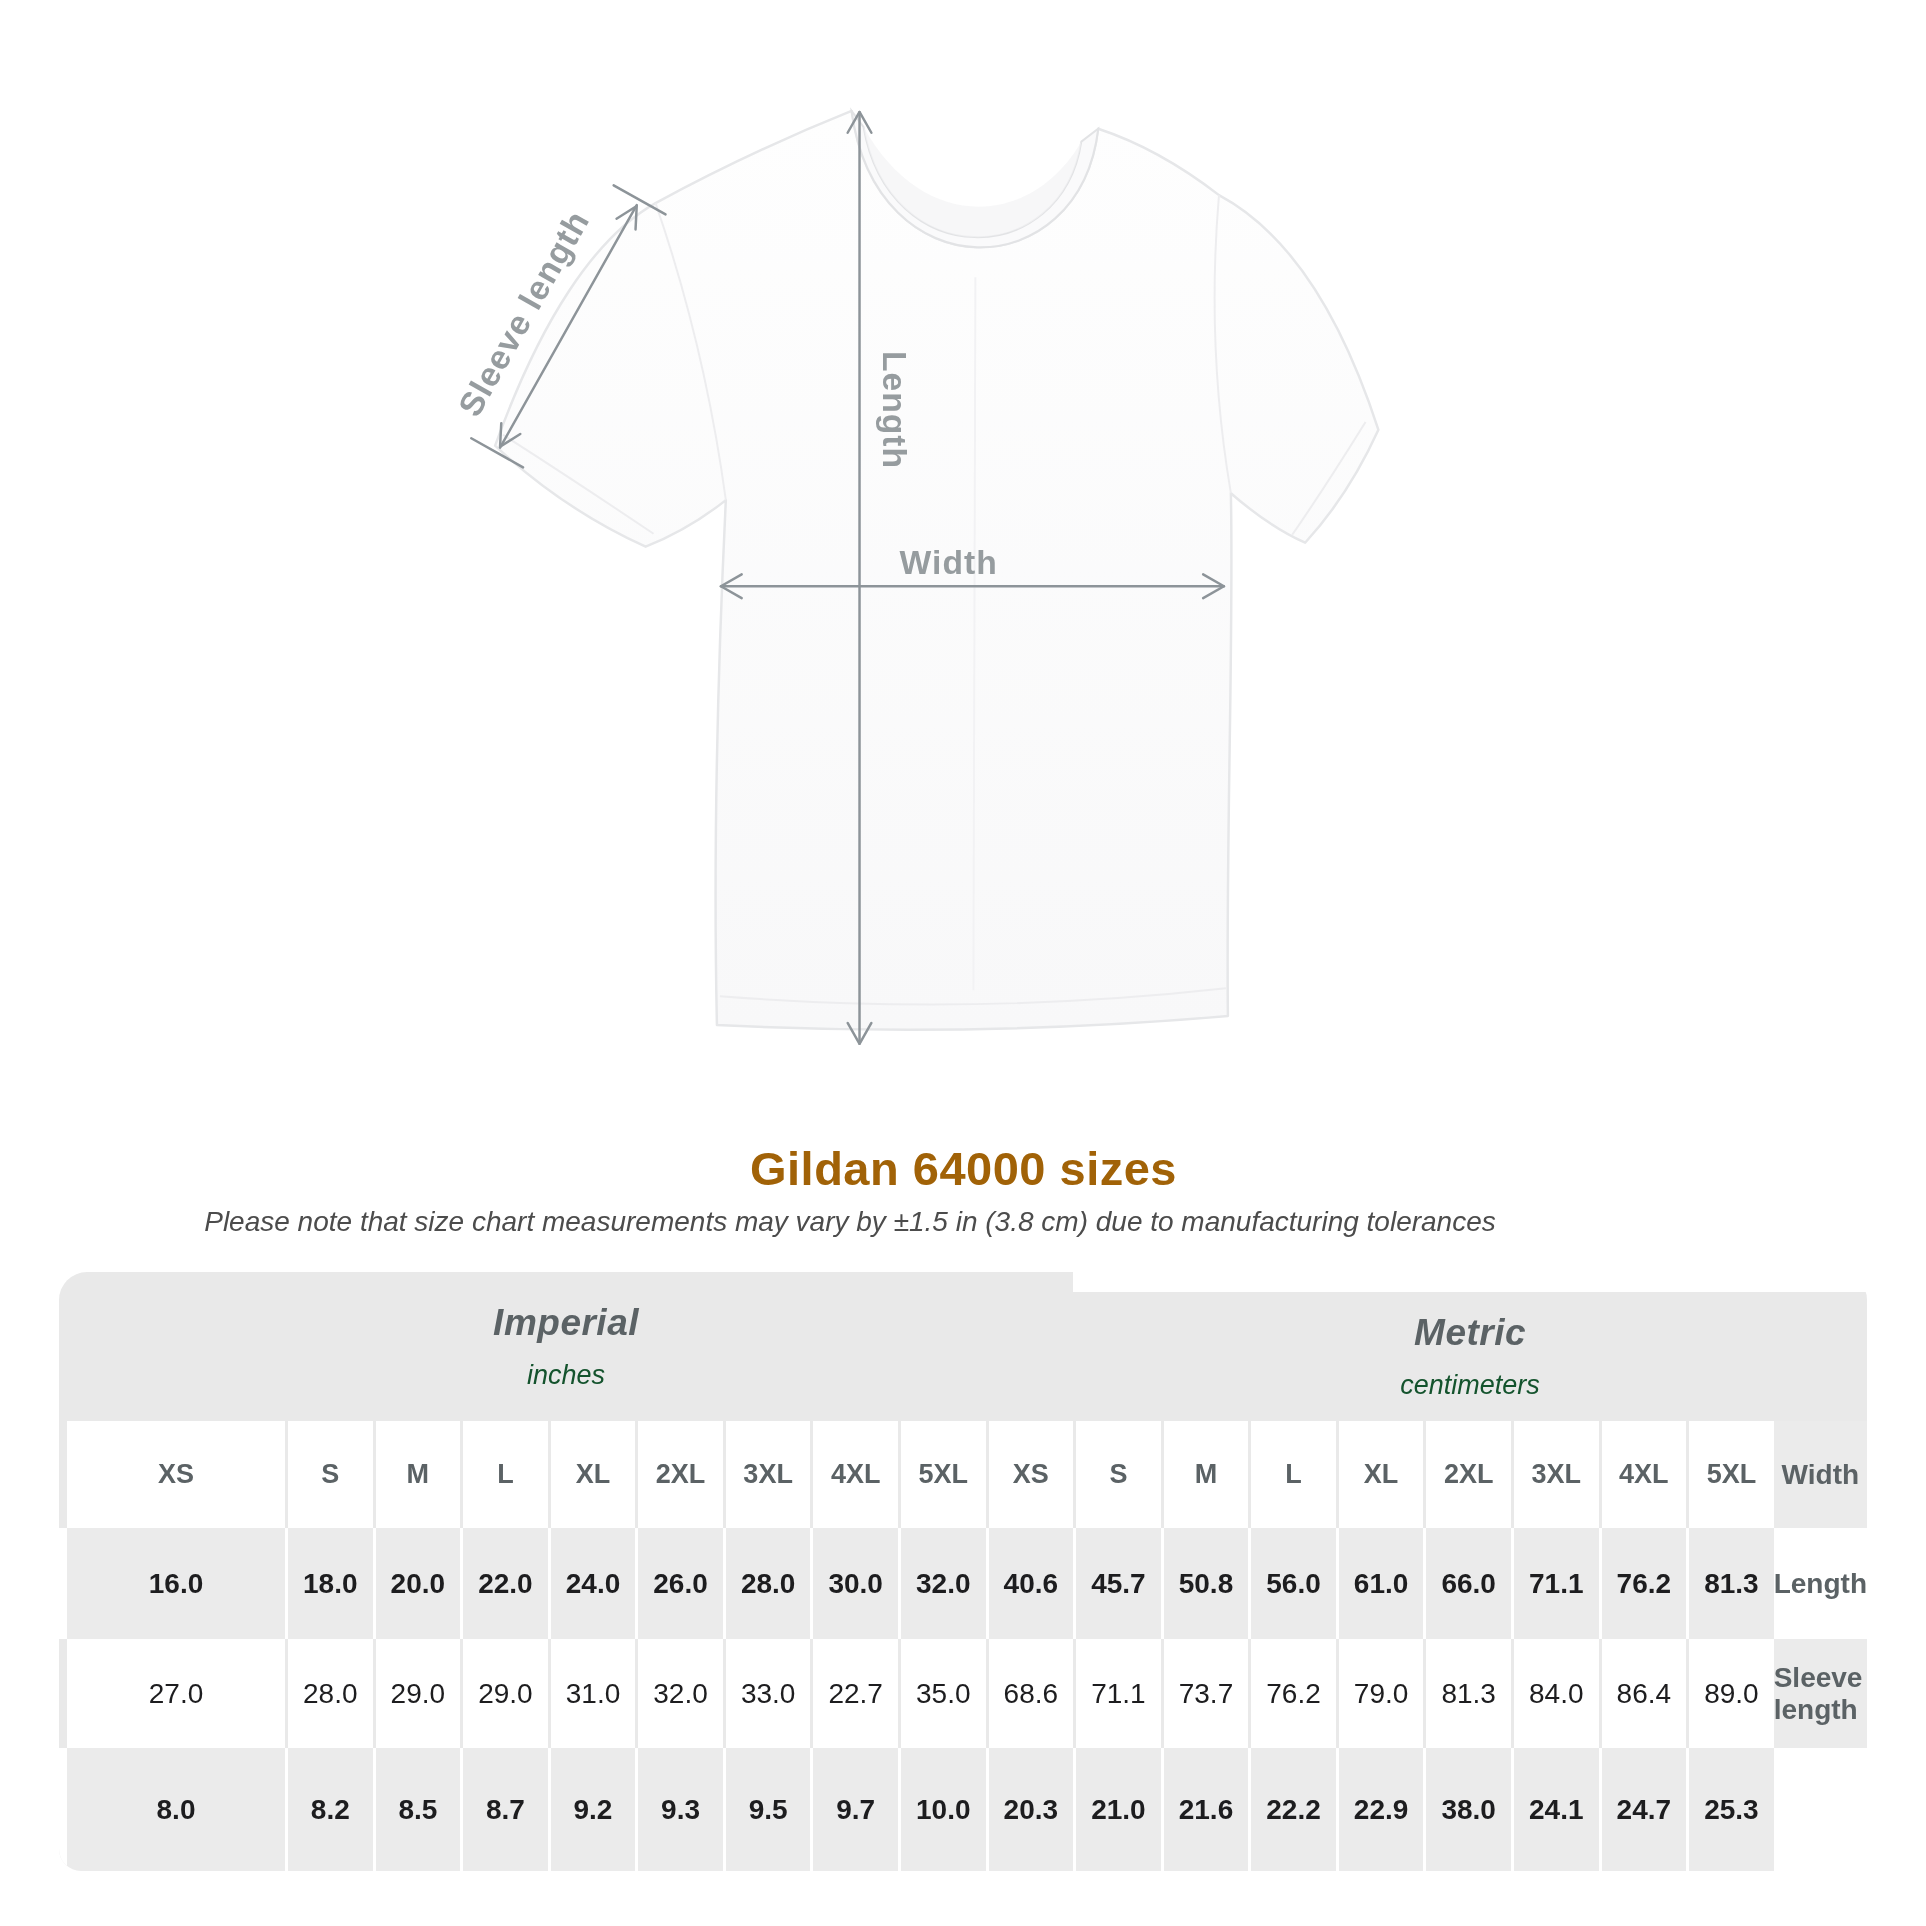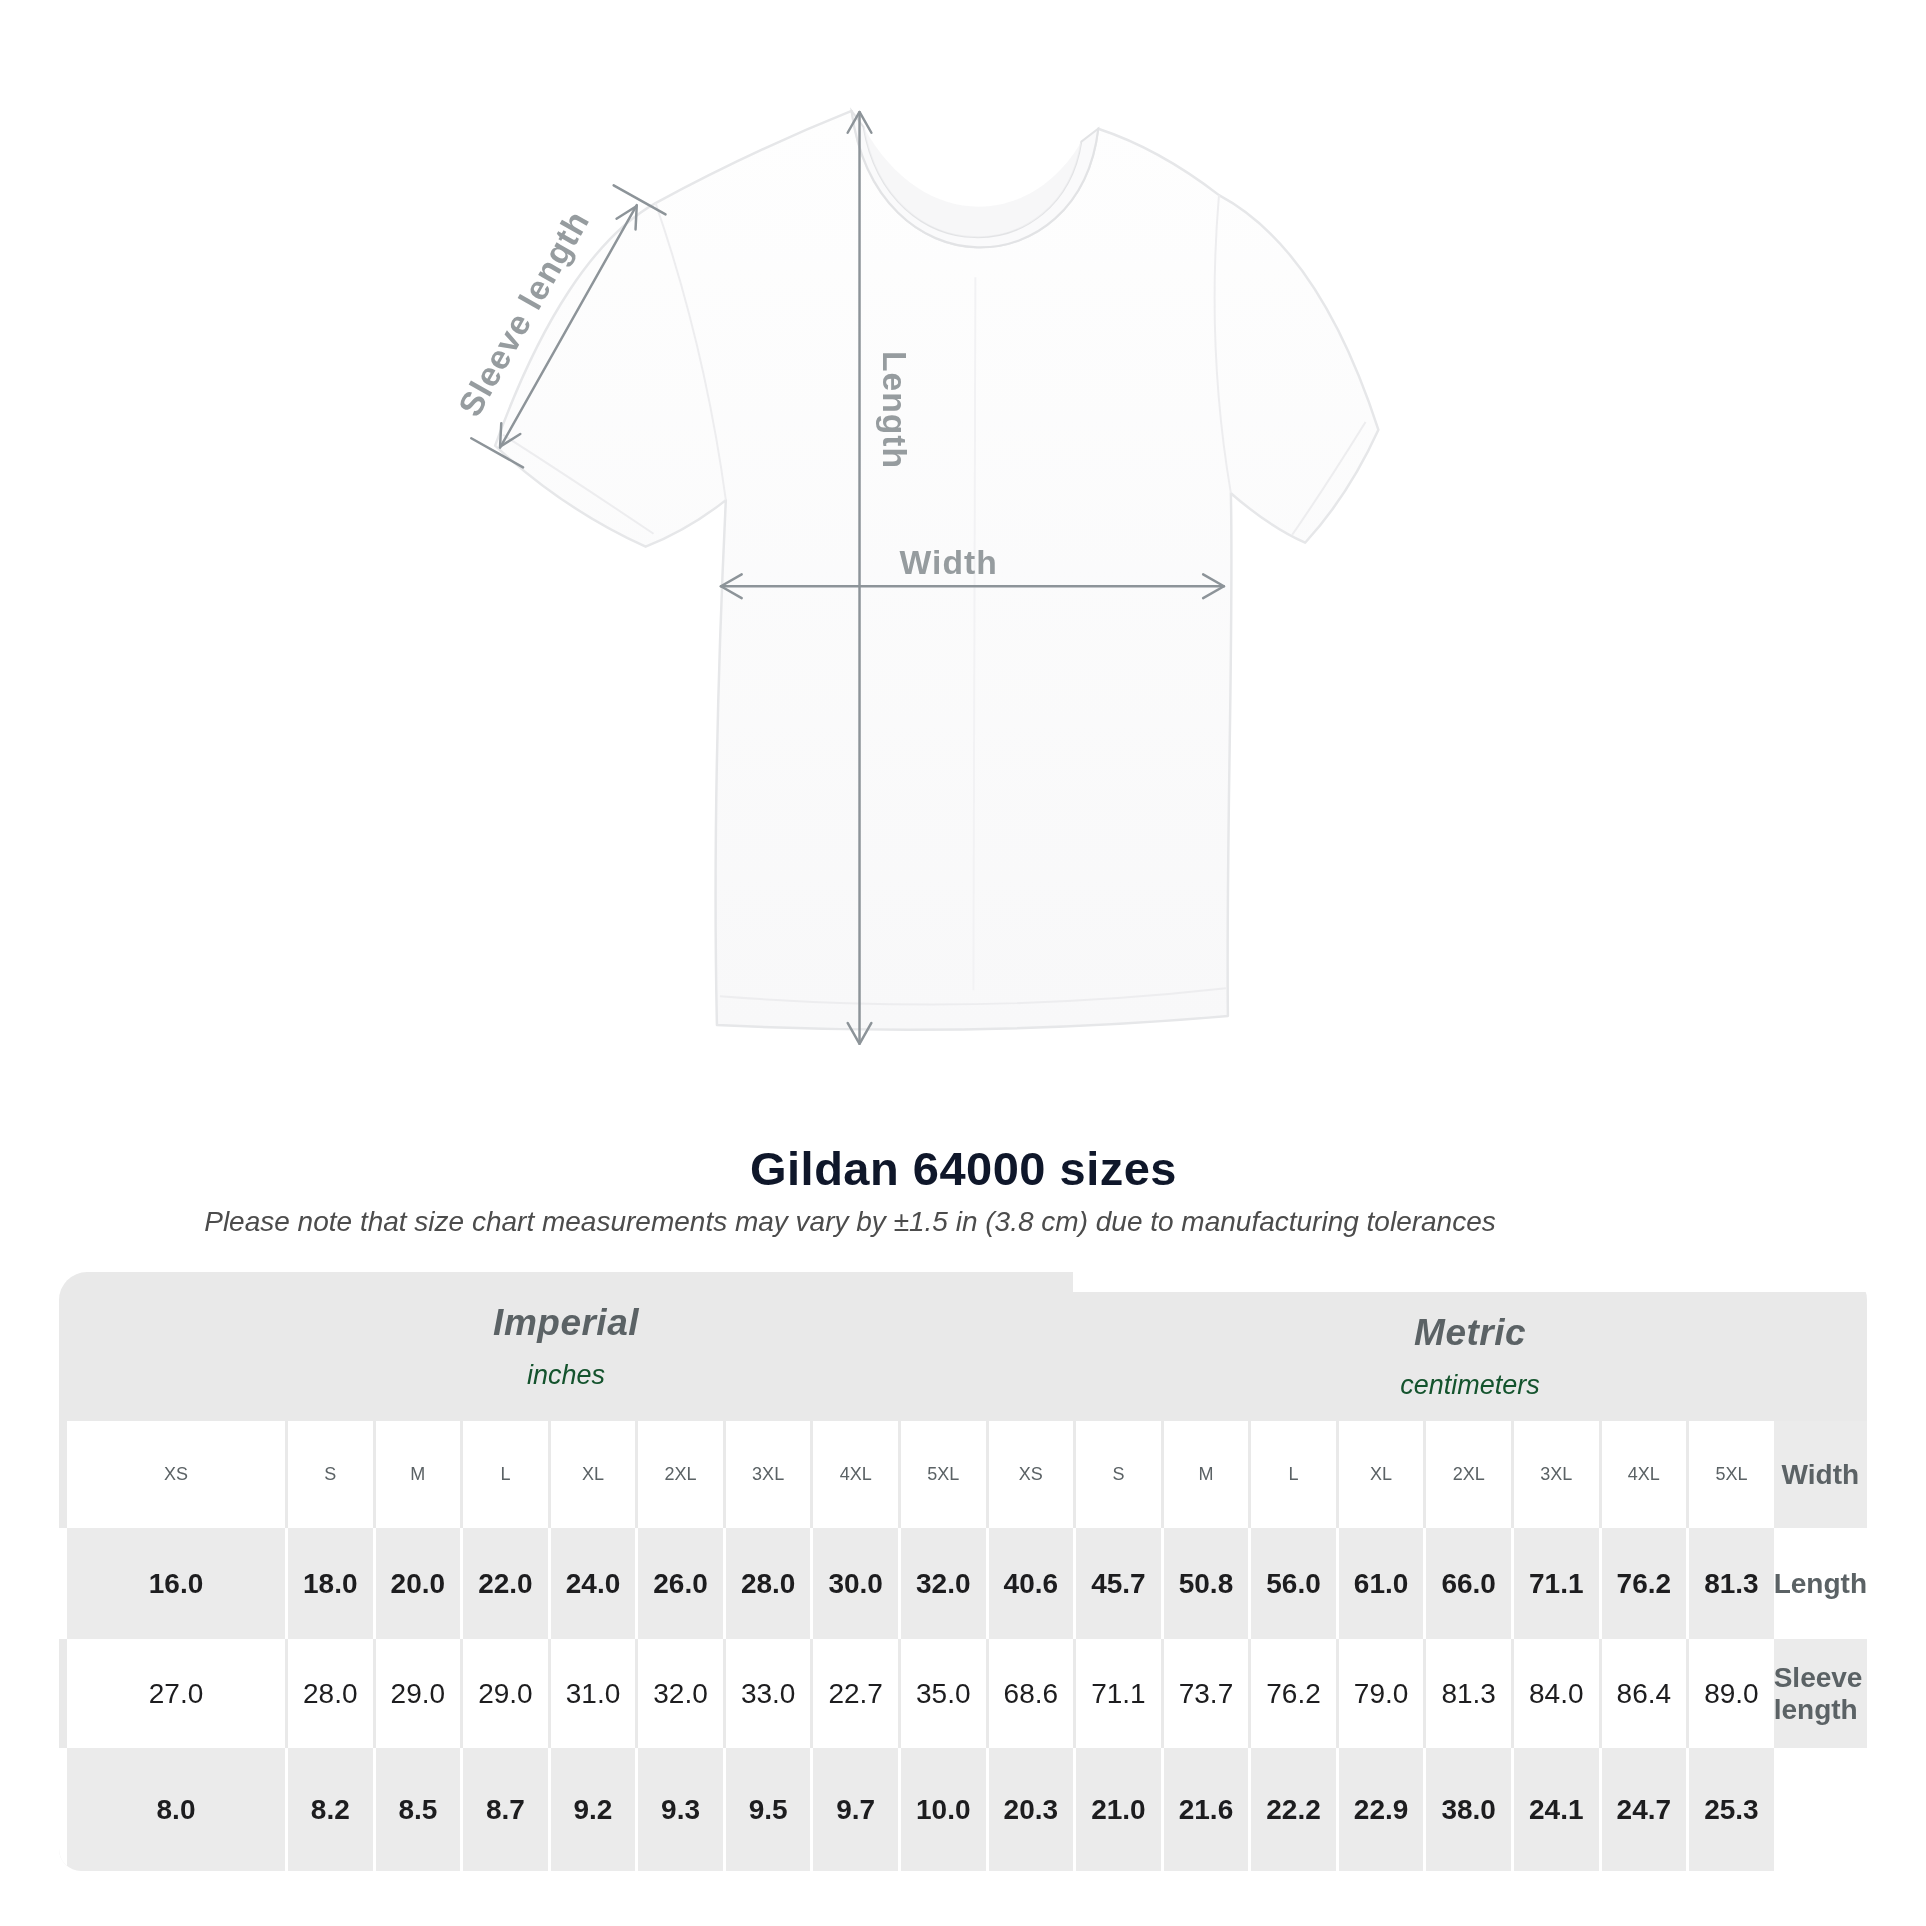--- a/index.html
+++ b/index.html
@@ -4,37 +4,37 @@
 <style>
   html,body{margin:0;padding:0;background:#ffffff;}
   body{width:1927px;height:1927px;position:relative;font-family:"Liberation Sans",sans-serif;overflow:hidden;}
   .page{position:absolute;inset:0;background:#fff;}
 
   
   .figure{position:absolute;left:0;top:0;width:1927px;height:1129px;}
 
   
   .title{position:absolute;top:1141px;left:0;width:1927px;text-align:center;
-         font-size:47px;font-weight:bold;color:#0f172a;letter-spacing:0.5px;}
+         font-size:47px;font-weight:bold;color:#a16207;letter-spacing:0.5px;}
   .subtitle{position:absolute;top:1206px;left:0;width:1700px;text-align:center;
             font-style:italic;font-size:28px;color:#4c4c4c;}
 
   
   .size-table{position:absolute;left:59px;top:1272px;width:1808px;height:599px;
               display:grid;grid-template-columns:226px repeat(18,1fr);
               grid-template-rows:149px 107px 111px 109px 124px;
               border-radius:28px 28px 22px 22px;overflow:hidden;background:#fff;}
   .cell{display:flex;align-items:center;justify-content:center;}
   .band{background:#e9e9e9;flex-direction:column;gap:16px;}
   .band .band-name{font-size:37px;font-weight:bold;font-style:italic;color:#5b6265;letter-spacing:0.5px;}
   .band .band-unit{font-size:27px;font-style:italic;color:#14532d;}
   .band-left{grid-column:1 / span 10;}
   .band-right{grid-column:11 / span 9;margin-top:20px;}
   .lab{font-weight:bold;color:#5b6265;font-size:28px;}
-  .szh{font-weight:normal;color:#5b6265;font-size:18px;}
+  .szh{font-weight:bold;color:#5b6265;font-size:27px;}
   .num{color:#1d1d1f;font-size:28px;}
   .r-white{background:#ffffff;}
   .r-gray{background:#ebebeb;}
   .r-white.d{border-left:3px solid #e9e9e9;}
   .r-gray.d{border-left:3px solid #ffffff;font-weight:bold;}
   .r-white.d.first{border-left-width:8px;}
   .r-gray.d.first{border-left-width:8px;}
 </style>
 </head>
 <body>

